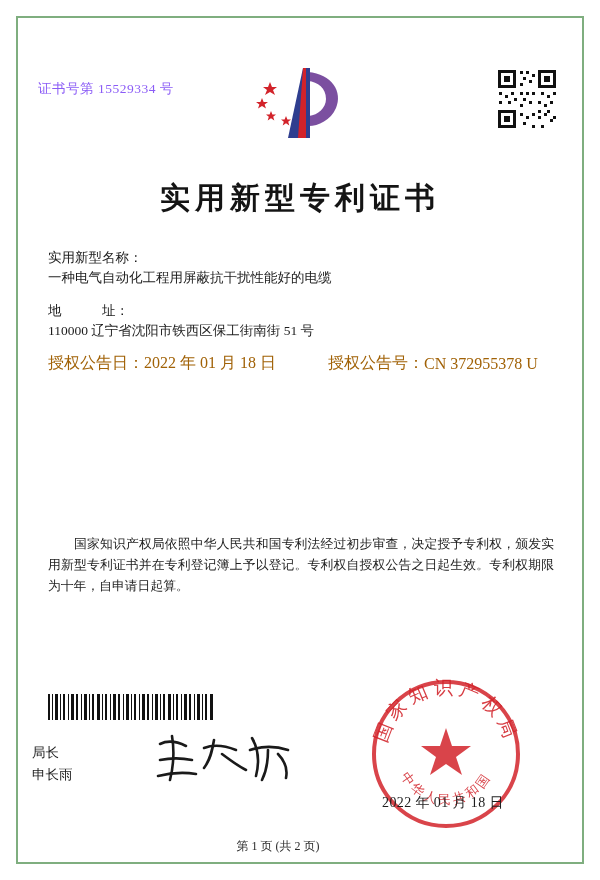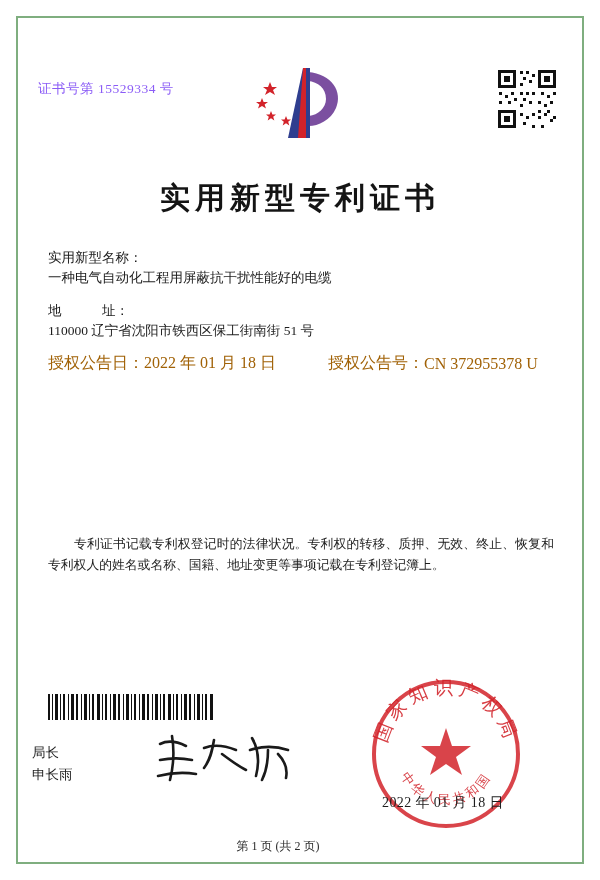--- a/index.html
+++ b/index.html
@@ -251,21 +251,21 @@
     </div>
     <div class="frow-split">
       <span class="flabel">授权公告日：</span>
       <span class="fvalue">2022 年 01 月 18 日</span>
       <span class="flabel right">授权公告号：</span>
       <span class="fvalue">CN 372955378 U</span>
     </div>
   </div>
 
   <div class="paras">
-    <p class="para">专利证书记载专利权登记时的法律状况。专利权的转移、质押、无效、终止、恢复和专利权人的姓名或名称、国籍、地址变更等事项记载在专利登记簿上。</p>
+    <p class="para">国家知识产权局依照中华人民共和国专利法经过初步审查，决定授予专利权，颁发实用新型专利证书并在专利登记簿上予以登记。专利权自授权公告之日起生效。专利权期限为十年，自申请日起算。</p>
   </div>
 
   <div class="barcode">
     <svg width="166" height="26" viewBox="0 0 166 26" shape-rendering="crispEdges">
       <g fill="#111111">
         <rect x="0" y="0" width="2" height="26"></rect>
           <rect x="4" y="0" width="1" height="26"></rect>
         <rect x="7" y="0" width="3" height="26"></rect>
           <rect x="12" y="0" width="1" height="26"></rect>
         <rect x="15" y="0" width="2" height="26"></rect>

